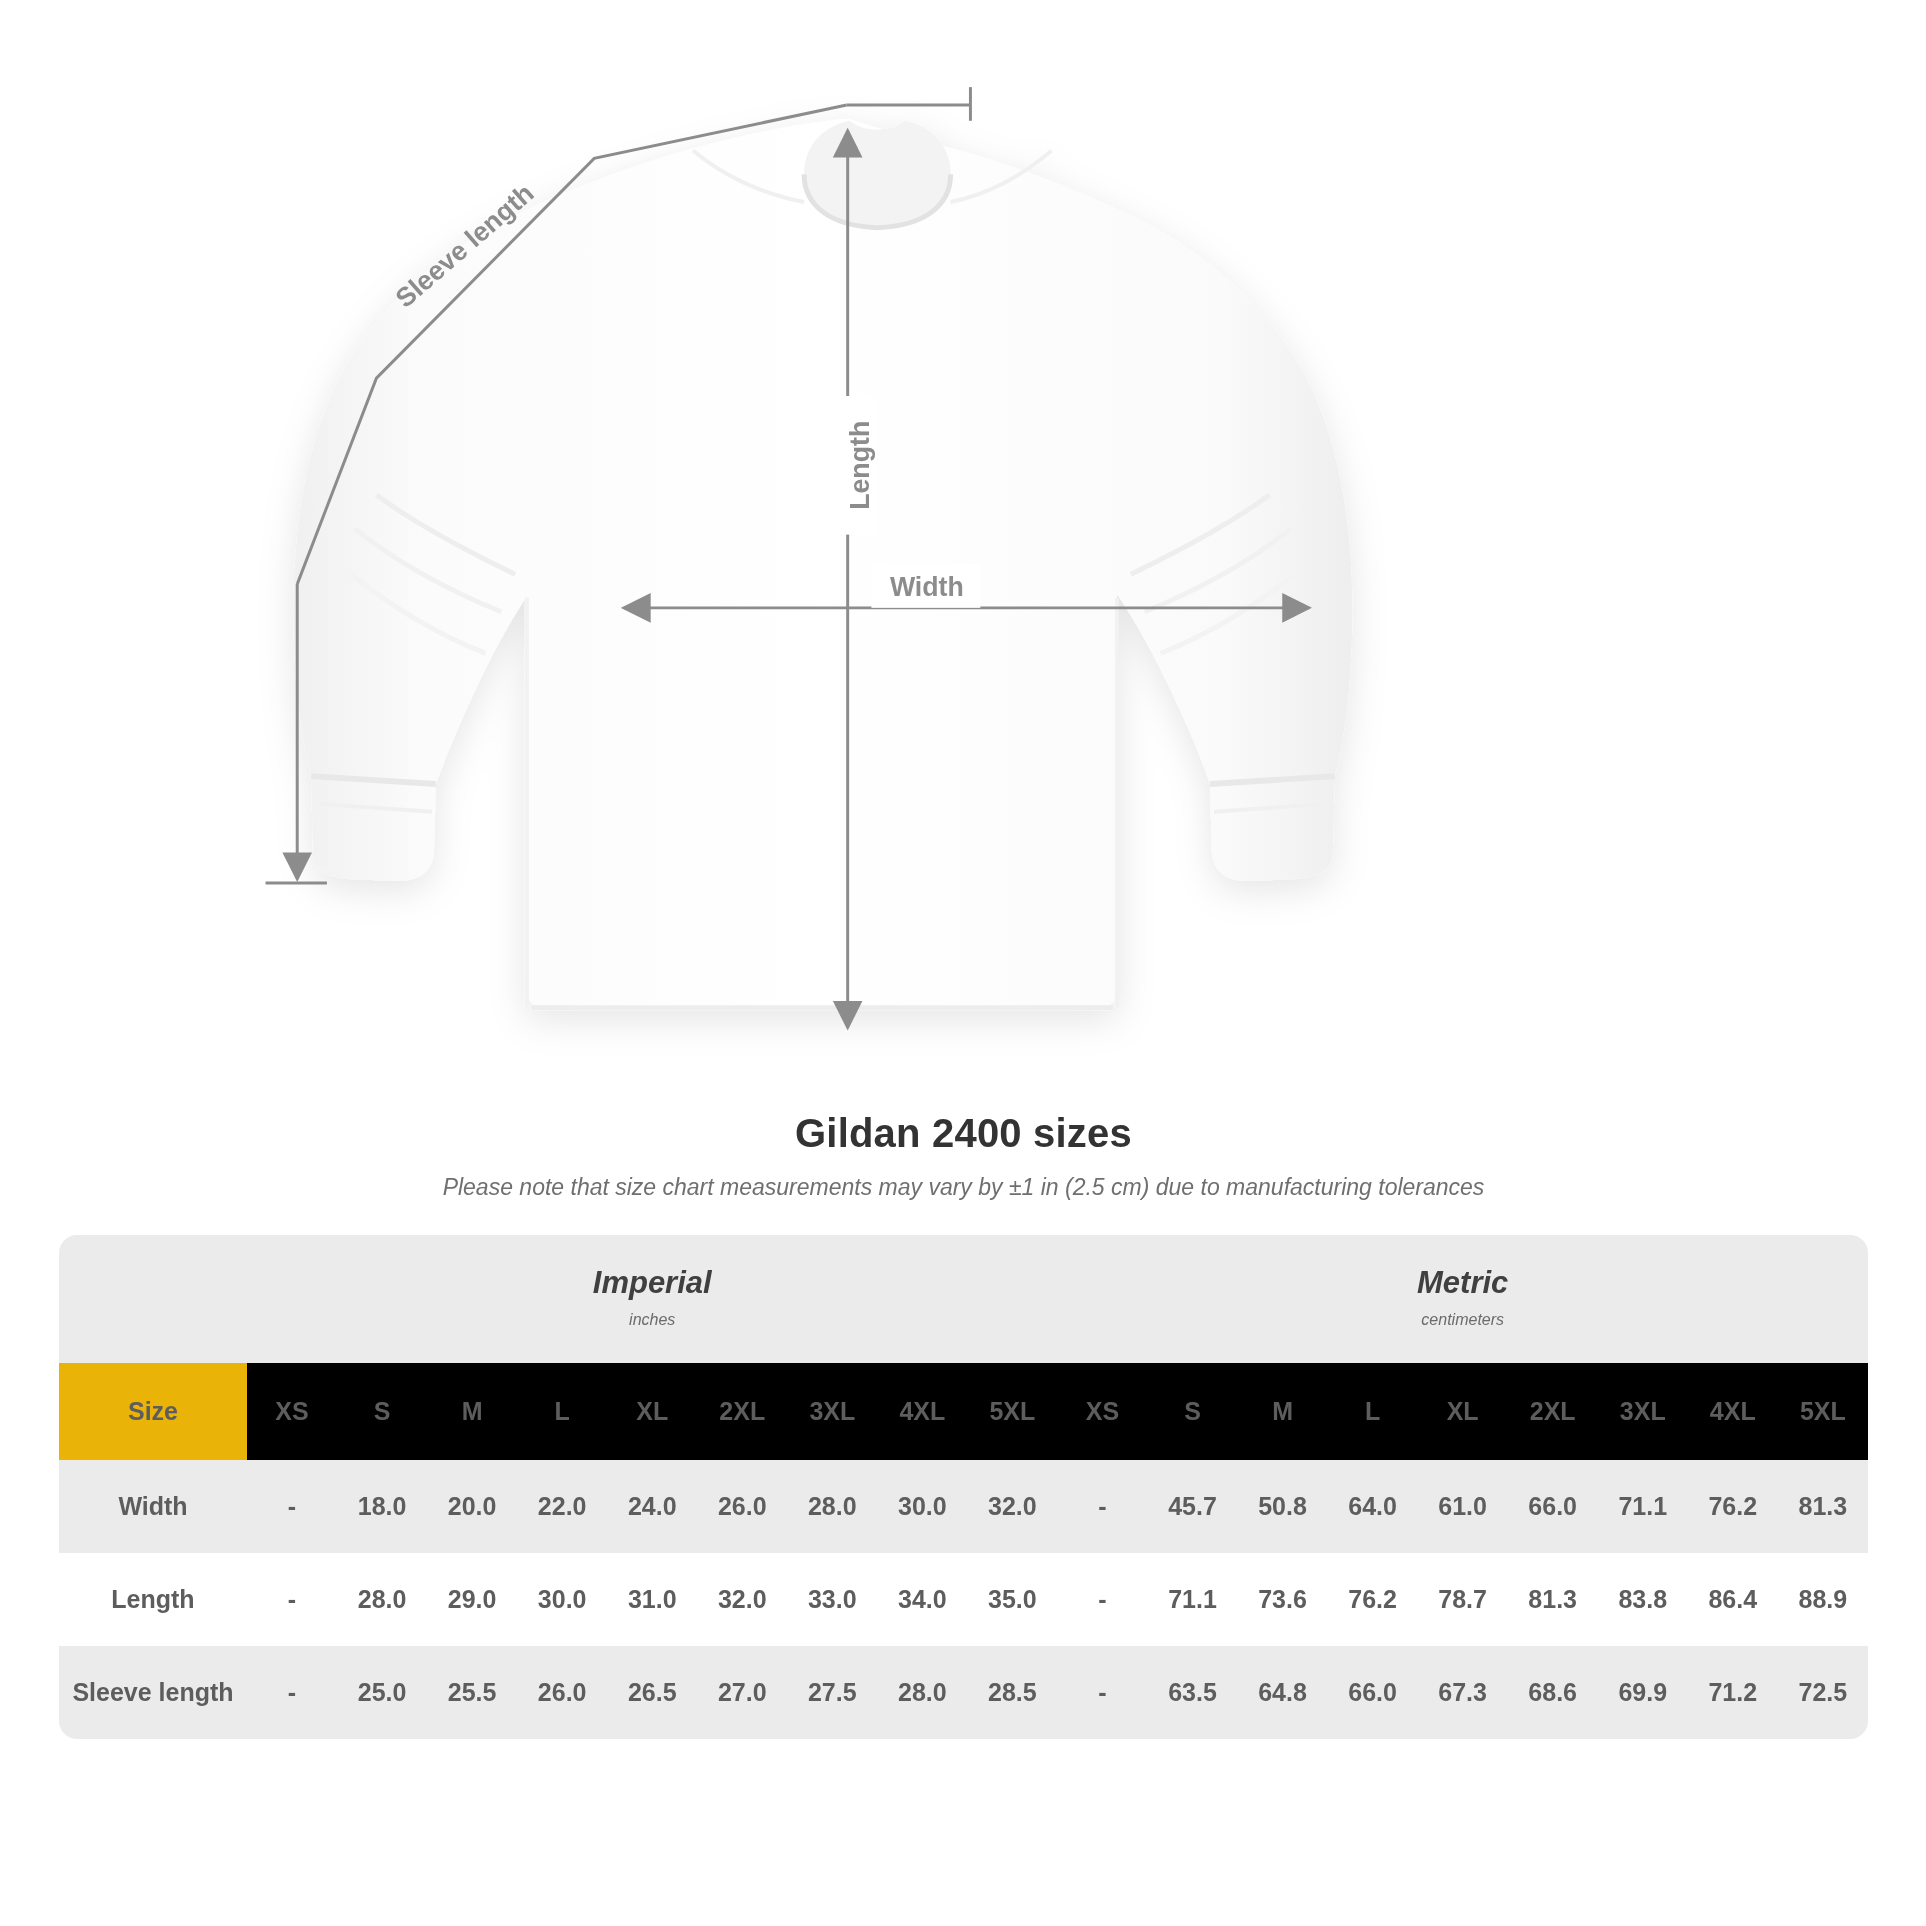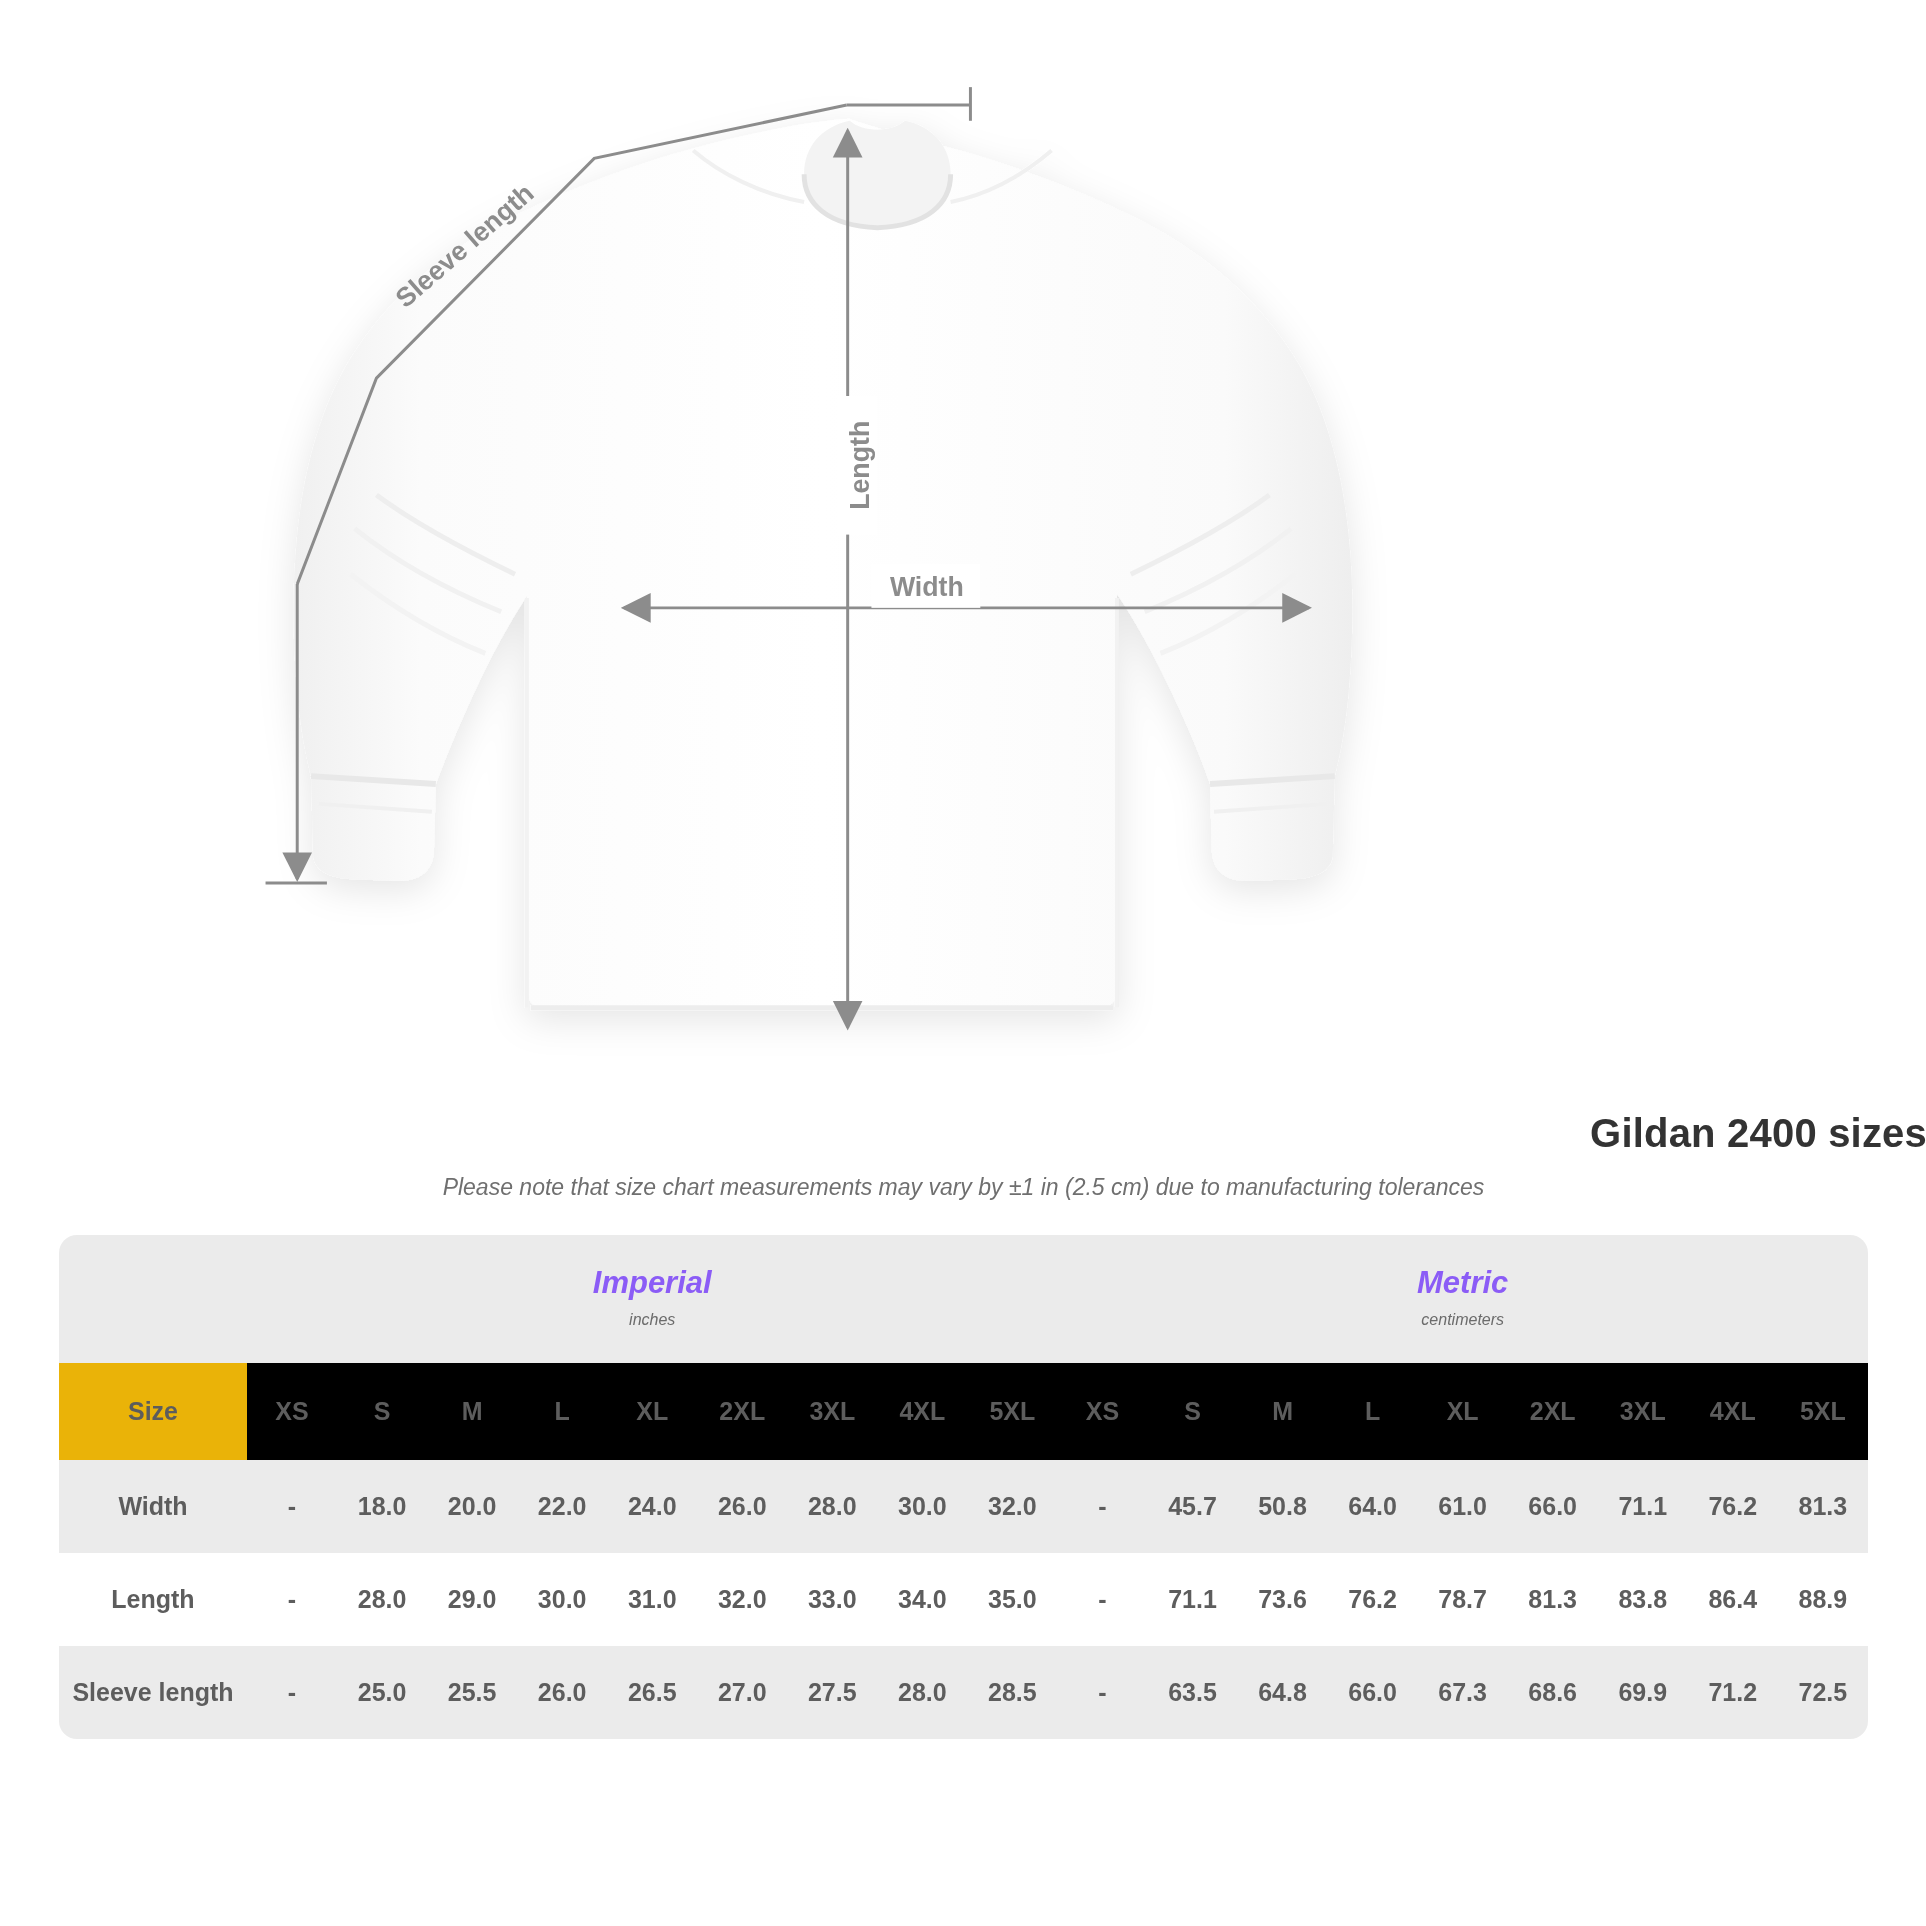--- a/index.html
+++ b/index.html
@@ -35,21 +35,20 @@
   
   .title-block {
     text-align: center;
     margin-top: 22px;
   }
   .chart-title {
     font-size: 40px;
     font-weight: bold;
     color: #333333;
     letter-spacing: 0.2px;
-    text-align: right;
   }
   .chart-note {
     font-size: 23px;
     font-style: italic;
     color: #6f6f6f;
     margin-top: 18px;
   }
 
   
   .table-wrap {
@@ -71,21 +70,21 @@
     border: none;
   }
   .unit-header-row td {
     background: #ebebeb;
     padding: 30px 0 34px 0;
   }
   .unit-name {
     font-size: 31px;
     font-style: italic;
     font-weight: bold;
-    color: #8b5cf6;
+    color: #404040;
   }
   .unit-sub {
     font-size: 16px;
     font-style: italic;
     font-weight: normal;
     color: #6b6b6b;
     margin-top: 10px;
   }
   .corner-cell {
     background: #ebebeb;

